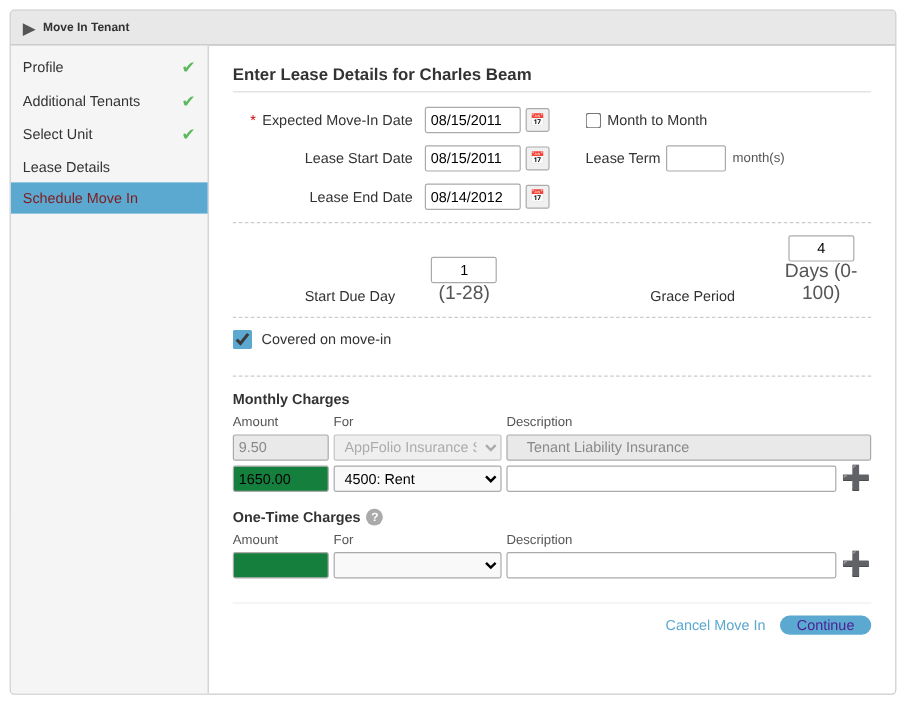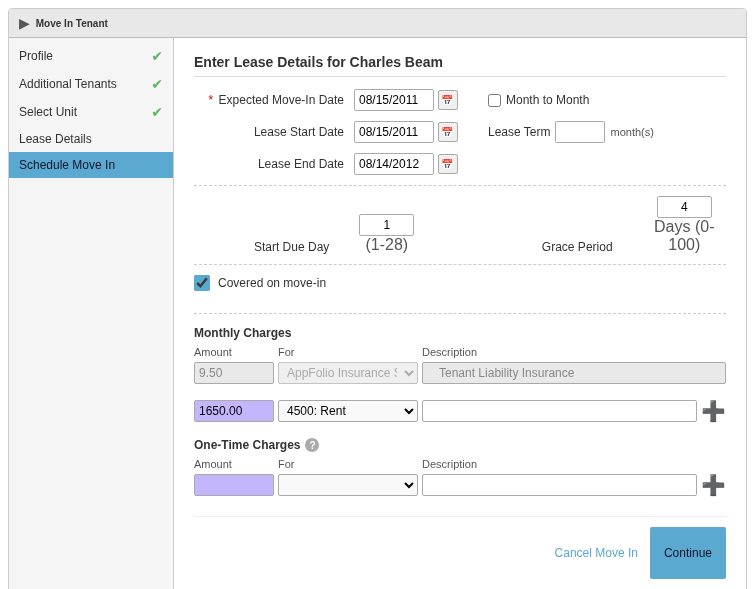--- a/index.html
+++ b/index.html
@@ -59,21 +59,21 @@
     .sidebar-item .check-icon {
       color: #5cb85c;
       font-size: 14px;
     }
     .sidebar-item.plain {
       color: #333;
       background: transparent;
     }
     .sidebar-item.highlighted {
       background: #5ba8d0;
-      color: #0f172a;
+      color: #7f1d1d;
     }
     
     .main-content {
       flex: 1;
       padding: 16px 20px;
     }
     .section-title {
       font-size: 14px;
       font-weight: bold;
       color: #333;
@@ -200,30 +200,30 @@
       gap: 4px;
       margin-bottom: 4px;
     }
     .charges-header .col-amount { width: 80px; font-size: 11px; color: #555; }
     .charges-header .col-for { width: 140px; font-size: 11px; color: #555; }
     .charges-header .col-desc { flex: 1; font-size: 11px; color: #555; }
     .charge-row {
       display: flex;
       align-items: center;
       gap: 4px;
-      margin-bottom: 16px;
+      margin-bottom: 4px;
     }
     .charge-amount-input {
       width: 80px;
       padding: 2px 4px;
       border: 1px solid #aaa;
       border-radius: 2px;
       font-size: 12px;
       height: 22px;
-      background: #c4b5fd;
+      background: #15803d;
     }
     .charge-for-select {
       width: 140px;
       padding: 2px 4px;
       border: 1px solid #aaa;
       border-radius: 2px;
       font-size: 12px;
       height: 22px;
       background: #f9f9f9;
     }
@@ -281,24 +281,24 @@
     .cancel-link {
       color: #5ba8d0;
       text-decoration: none;
       font-size: 12px;
       cursor: pointer;
       background: none;
       border: none;
     }
     .continue-btn {
       background: #5ba8d0;
-      color: #0f172a;
+      color: #4c1d95;
       border: none;
-      padding: 19px 14px;
-      border-radius: 2px;
+      padding: 1px 14px;
+      border-radius: 12px;
       font-size: 12px;
       cursor: pointer;
     }
     .disabled-input {
       background: #e9e9e9;
       color: #888;
     }
   </style>
 </head>
 <body>

